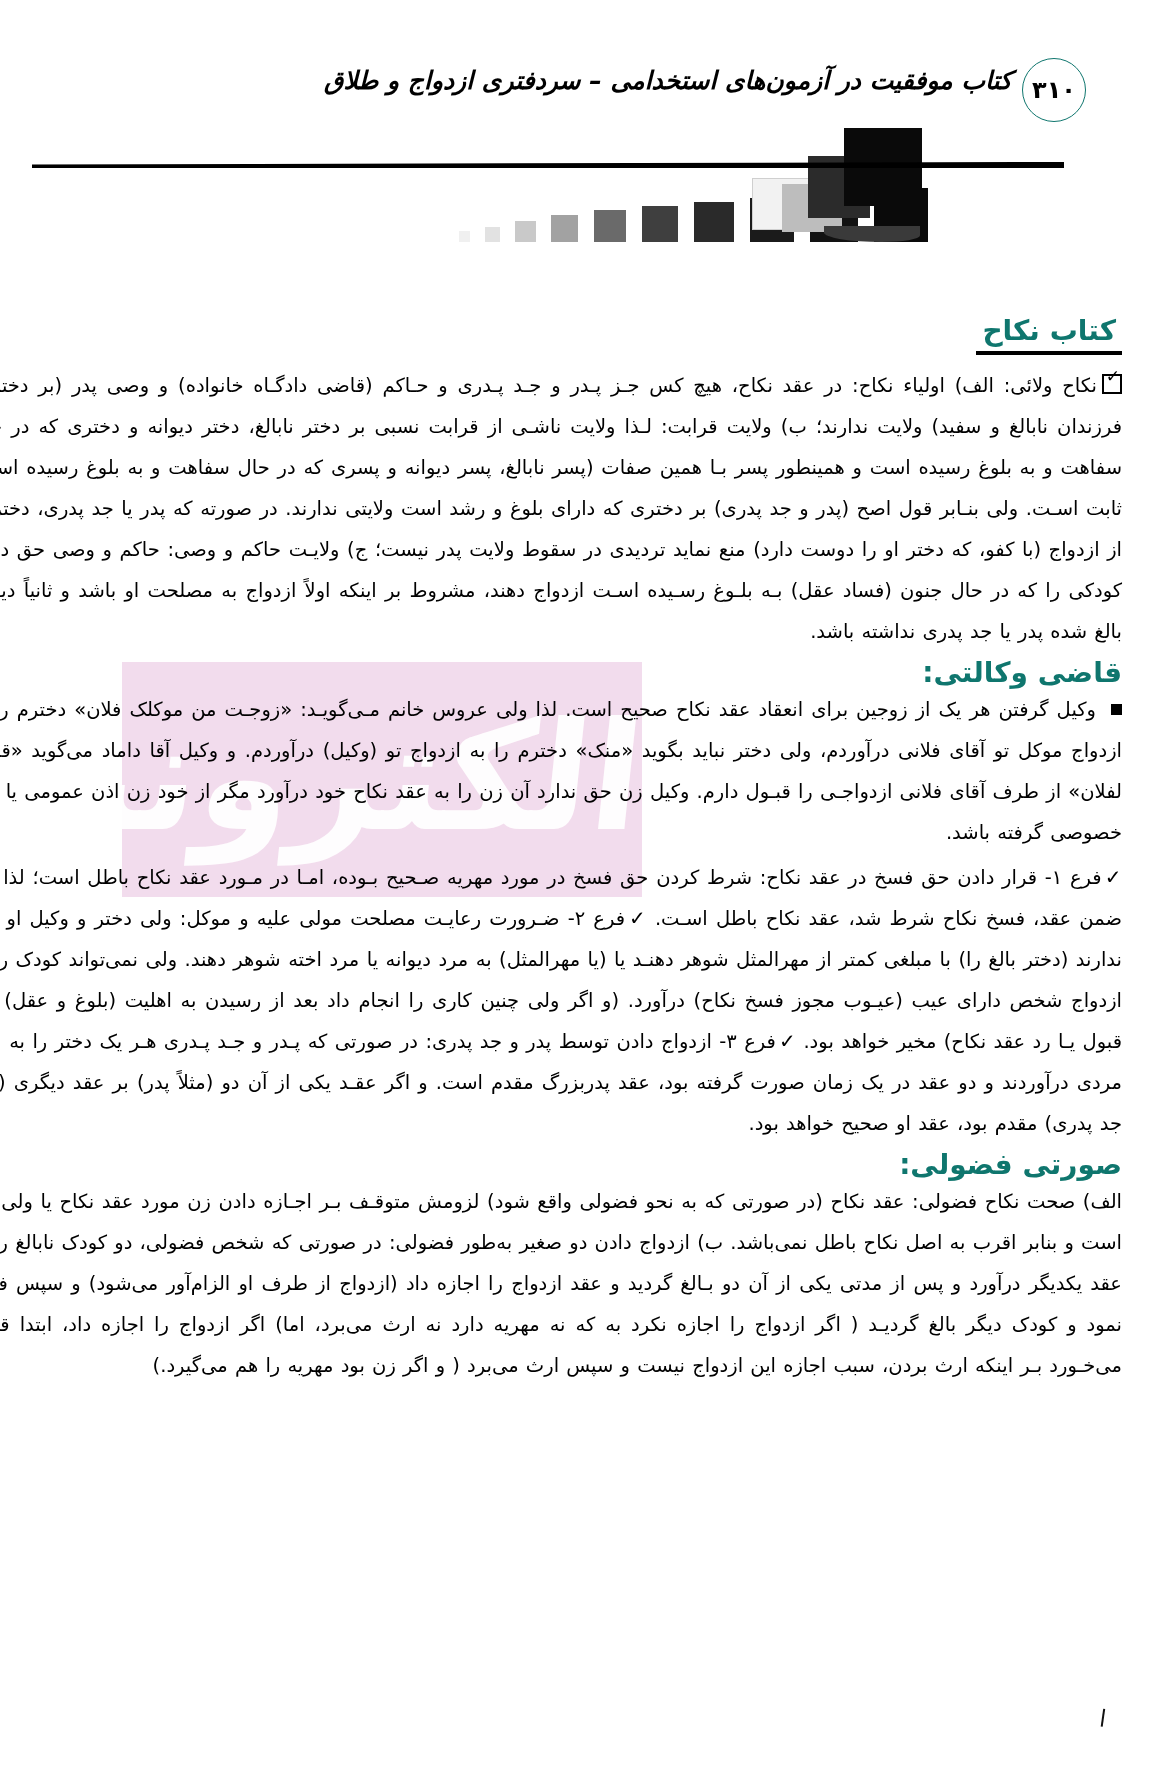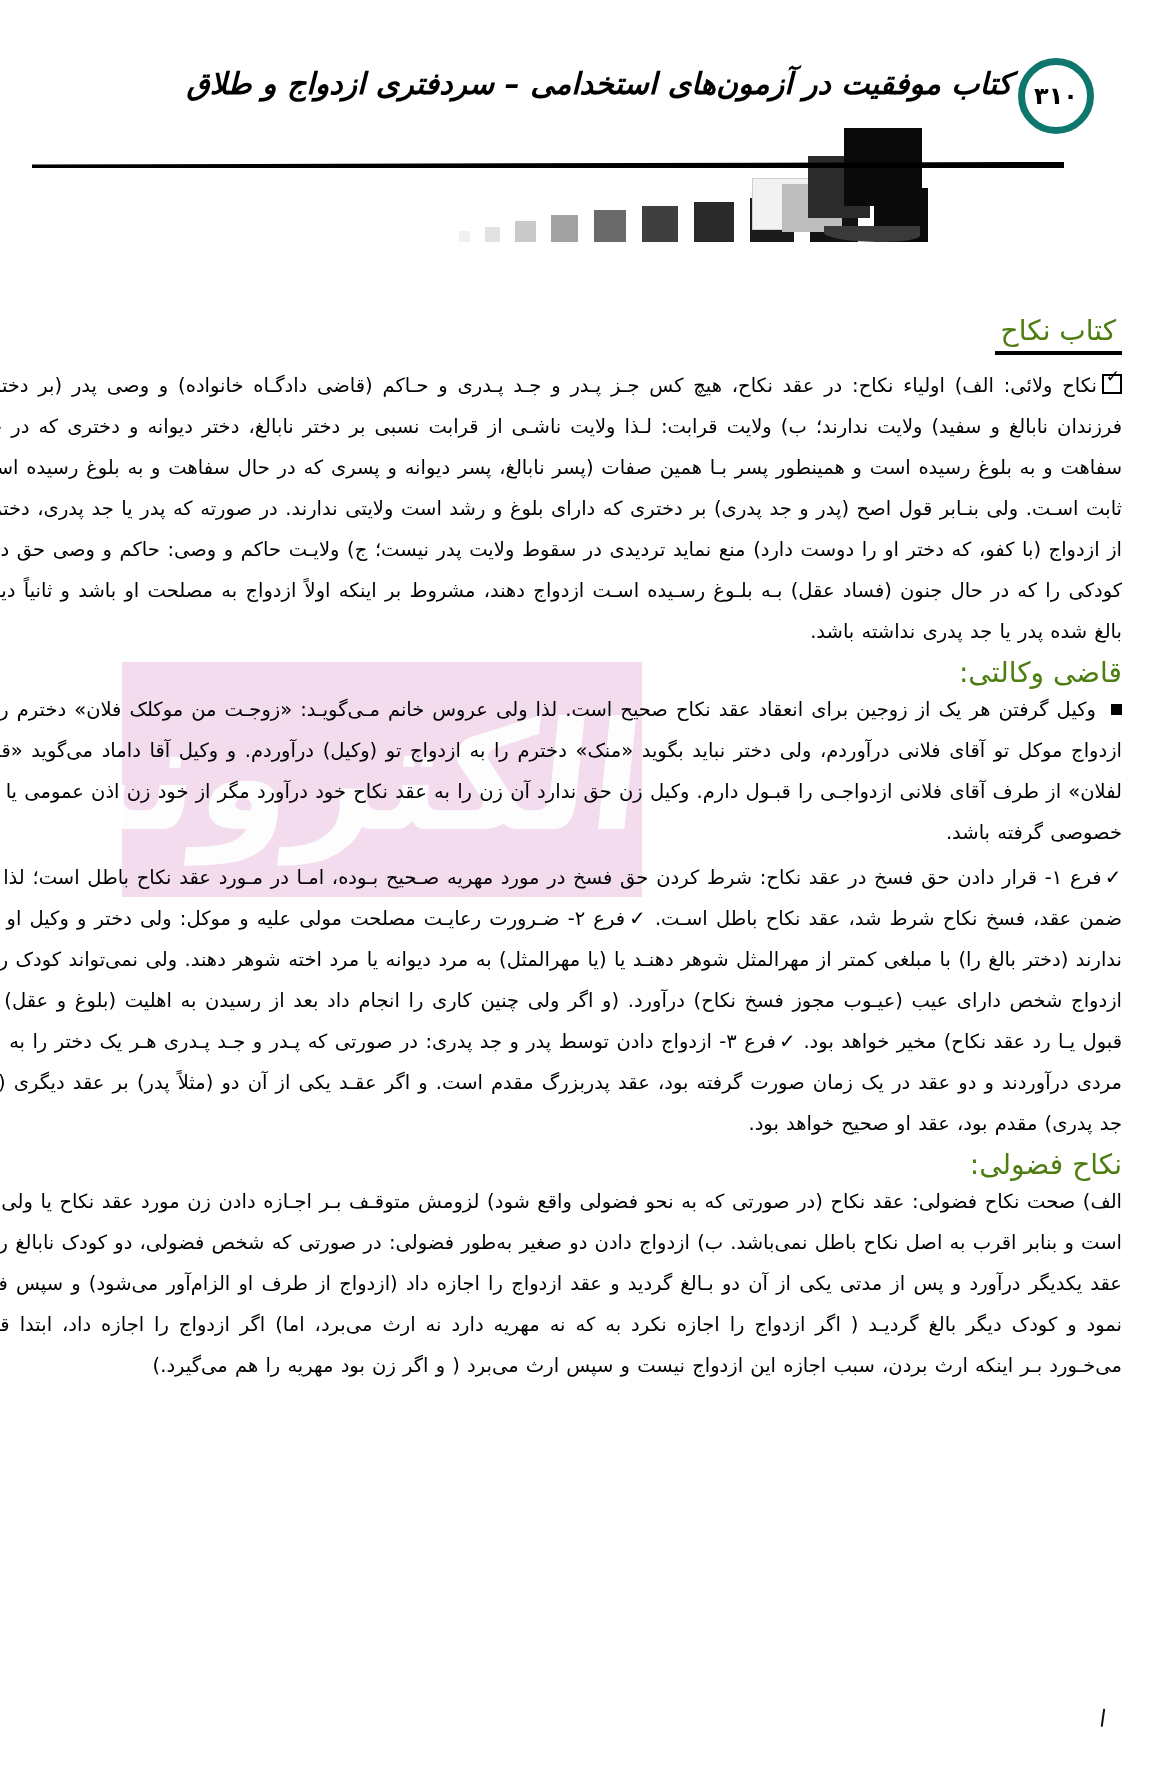--- a/index.html
+++ b/index.html
@@ -24,35 +24,35 @@
     position: absolute;
     top: 58px;
     right: 0;
     left: 0;
     height: 64px;
   }
   .header-title {
     position: absolute;
     top: 8px;
     right: 140px;
-    font-size: 30px;
+    font-size: 25px;
     font-weight: 700;
     font-style: italic;
     letter-spacing: -0.5px;
     color: #000;
     white-space: nowrap;
     font-family: "DejaVu Sans", sans-serif;
   }
   .page-number-badge {
     position: absolute;
     top: 0px;
-    right: 58px;
+    right: 66px;
     width: 62px;
     height: 62px;
-    border: 7px solid #0f766e;
+    border: 1px solid #0f766e;
     border-radius: 50%;
     display: flex;
     align-items: center;
     justify-content: center;
     font-size: 24px;
     font-weight: 700;
     background: #fff;
     z-index: 3;
   }
   .header-rule {
@@ -117,22 +117,22 @@
     right: 12px;
     width: 96px;
     height: 16px;
     background: #3a3a3a;
     border-radius: 0 0 40% 60%;
   }
 
   
   .sec-heading {
     font-size: 28px;
-    font-weight: 400;
-    color: #4d7c0f;
+    font-weight: 700;
+    color: #0f766e;
     text-align: right;
     margin: 14px 0 10px 0;
     letter-spacing: -0.5px;
   }
   .sec-heading.boxed {
     display: inline-block;
     border-bottom: 4px solid #000;
     padding: 0 6px 4px 6px;
   }
   .heading-row {
@@ -274,21 +274,21 @@
 
     <p class="body">
       <span class="bullet-sq"></span><span> وکیل گرفتن هر یک از زوجین برای انعقاد عقد نکاح صحیح است. لذا ولی عروس خانم مـی‌گویـد: «زوجـت من موکلک فلان» دخترم را به ازدواج موکل تو آقای فلانی درآوردم، ولی دختر نباید بگوید «منک» دخترم را به ازدواج تو (وکیل) درآوردم. و وکیل آقا داماد می‌گوید «قبلت لفلان» از طرف آقای فلانی ازدواجـی را قبـول دارم. وکیل زن حق ندارد آن زن را به عقد نکاح خود درآورد مگر از خود زن اذن عمومی یا اذن خصوصی گرفته باشد.</span>
     </p>
 
     <p class="body">
       <span class="tick">✓</span><b>فرع ۱-</b><span> قرار دادن حق فسخ در عقد نکاح: شرط کردن حق فسخ در مورد مهریه صـحیح بـوده، امـا در مـورد عقد نکاح باطل است؛ لذا اگر ضمن عقد، فسخ نکاح شرط شد، عقد نکاح باطل اسـت. </span><span class="tick">✓</span><b>فرع ۲-</b><span> ضـرورت رعایـت مصلحت مولی علیه و موکل: ولی دختر و وکیل او حق ندارند (دختر بالغ را) با مبلغی کمتر از مهرالمثل شوهر دهنـد یا (یا مهرالمثل) به مرد دیوانه یا مرد اخته شوهر دهند. ولی نمی‌تواند کودک را به ازدواج شخص دارای عیب (عیـوب مجوز فسخ نکاح) درآورد. (و اگر ولی چنین کاری را انجام داد بعد از رسیدن به اهلیت (بلوغ و عقل) (در قبول یـا رد عقد نکاح) مخیر خواهد بود. </span><span class="tick">✓</span><b>فرع ۳-</b><span> ازدواج دادن توسط پدر و جد پدری: در صورتی که پـدر و جـد پـدری هـر یک دختر را به عقد مردی درآوردند و دو عقد در یک زمان صورت گرفته بود، عقد پدربزرگ مقدم است. و اگر عقـد یکی از آن دو (مثلاً پدر) بر  عقد دیگری (مثلاً جد پدری) مقدم بود، عقد او صحیح خواهد بود.</span>
     </p>
 
     <div class="heading-row">
-      <span class="sec-heading">نکاح فضولی:</span>
+      <span class="sec-heading">صورتی فضولی:</span>
     </div>
 
     <p class="body">
       <b>الف) صحت نکاح فضولی:</b><span> عقد نکاح (در صورتی که به نحو فضولی واقع شود) لزومش متوقـف بـر اجـازه دادن زن مورد عقد نکاح یا ولی زن است و بنابر اقرب به اصل نکاح باطل نمی‌باشد. </span><b>ب) ازدواج دادن دو صغیر به‌طور فضولی:</b><span> در صورتی که شخص فضولی، دو کودک نابالغ را به عقد یکدیگر درآورد و پس از مدتی یکی از آن دو بـالغ گردید و عقد ازدواج را اجازه داد (ازدواج از طرف او الزام‌آور می‌شود) و سپس فوت نمود و کودک دیگر بالغ گردیـد ( اگر ازدواج را اجازه نکرد به که نه مهریه دارد نه ارث می‌برد، اما) اگر ازدواج را اجازه داد، ابتدا قسم می‌خـورد بـر اینکه ارث بردن، سبب اجازه این ازدواج نیست و سپس ارث می‌برد ( و اگر زن بود مهریه را هم می‌گیرد.)</span>
     </p>
 
   </div>
 
   <div class="footer-tick"></div>
 

